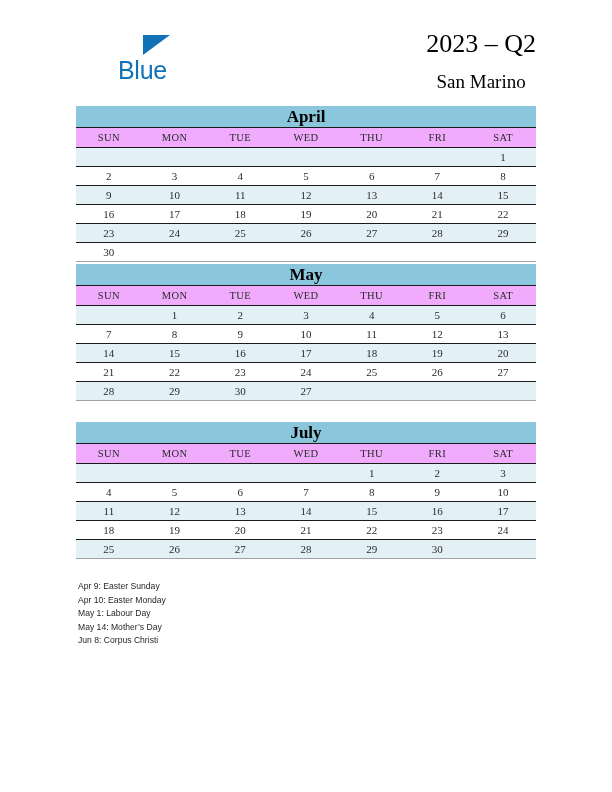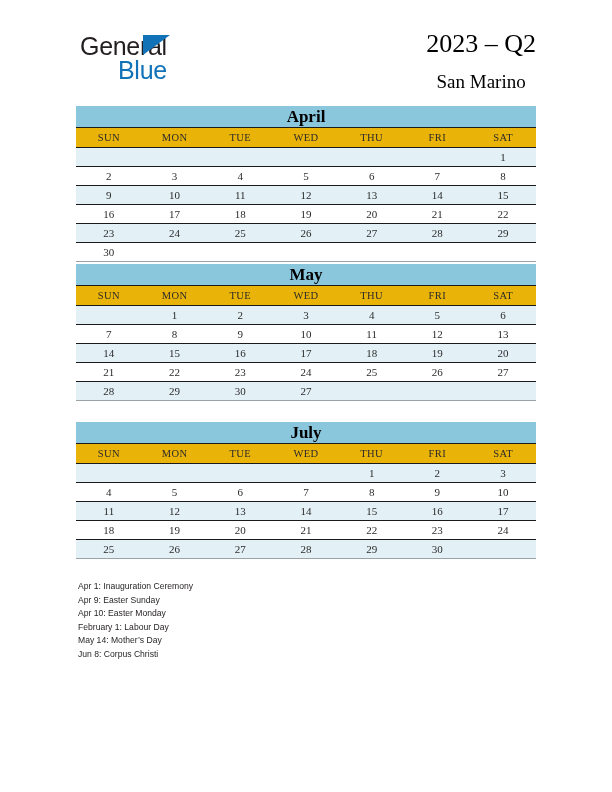--- a/index.html
+++ b/index.html
@@ -116,21 +116,21 @@
     color: #2b2b2b;
     font-weight: normal;
     padding: 0;
   }
   table.cal-table thead th {
     border-top: 1.6px solid #1a1a1a;
     border-bottom: 1.6px solid #1a1a1a;
     font-size: 10.5px;
     letter-spacing: 0.4px;
     height: 19px;
-    background: #eab308;
+    background: #f0abfc;
   }
   table.cal-table tbody tr {
     border-bottom: 1.6px solid #1a1a1a;
   }
   table.cal-table tbody tr.shaded td {
     background: #e3f0f6;
   }
   table.cal-table tbody tr.plain td {
     background: #ffffff;
   }
@@ -156,21 +156,20 @@
     line-height: 13.6px;
     white-space: nowrap;
   }
 </style>
 </head>
 <body>
 
 <div class="page-header">
 
   <div class="logo">
-    <span class="logo-general">General</span>
     <span class="logo-triangle"></span>
     <span class="logo-blue">Blue</span>
   </div>
 
   <div class="title-block">
     <div class="title-main">2023 – Q2</div>
     <div class="title-sub">San Marino</div>
   </div>
 
 </div>
@@ -370,19 +369,18 @@
           <td>28</td>
           <td>29</td>
           <td>30</td>
           <td></td>
         </tr>
       </tbody>
   </table>
 </div>
 
 <div class="legend">
-    <div class="legend-item">Apr 1: Inauguration Ceremony</div>
     <div class="legend-item">Apr 9: Easter Sunday</div>
     <div class="legend-item">Apr 10: Easter Monday</div>
-    <div class="legend-item">February 1: Labour Day</div>
+    <div class="legend-item">May 1: Labour Day</div>
     <div class="legend-item">May 14: Mother’s Day</div>
     <div class="legend-item">Jun 8: Corpus Christi</div>
   </div>
 
 </body></html>

